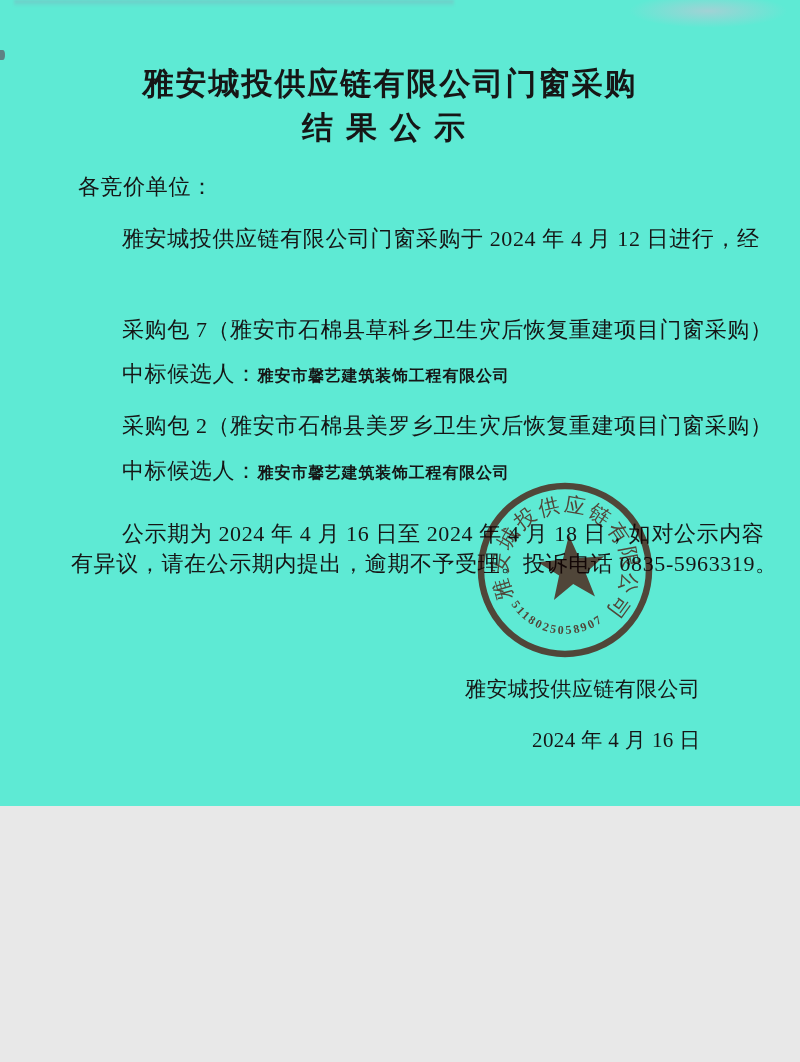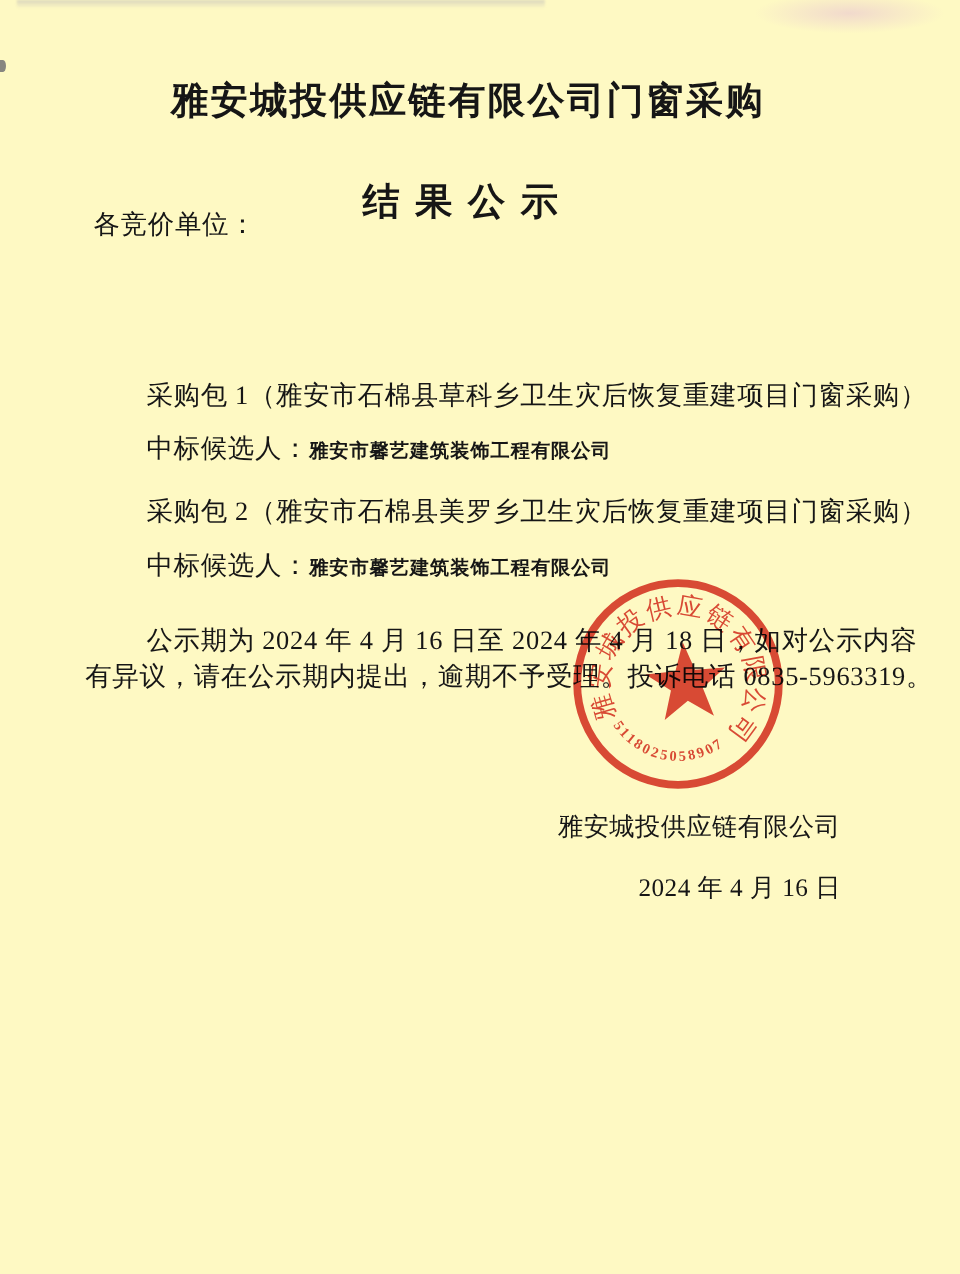--- a/index.html
+++ b/index.html
@@ -3,23 +3,23 @@
 <meta charset="utf-8">
 <style>
   html, body {
     margin: 0;
     padding: 0;
     background: #e8e8e8;
   }
   .page {
     position: relative;
     width: 800px;
-    height: 1062px;
+    height: 806px;
     margin: 0 auto;
-    background: #fef9c3;
+    background: #5eead4;
     overflow: hidden;
     font-family: "Liberation Serif", "DejaVu Serif", serif;
     color: #161616;
   }
   
   .scan-streak {
     position: absolute;
     left: 14px; top: 0;
     width: 440px; height: 7px;
     background: linear-gradient(to bottom, rgba(150,148,178,0.34), rgba(150,148,178,0));
@@ -48,21 +48,20 @@
   .title-line {
     width: 780px;
     left: 0;
     text-align: center;
     font-size: 31px;
     font-weight: 700;
     letter-spacing: 2px;
   }
   .title-line.second {
     letter-spacing: 13px;
-    margin-top: 40px;
   }
   .winner-name {
     font-weight: 700;
     font-size: 16px;
     letter-spacing: 0.8px;
   }
   .sig {
     letter-spacing: 0.4px;
     font-size: 21px;
   }
@@ -89,22 +88,23 @@
 
   <div class="scan-streak"></div>
   <div class="scan-smudge"></div>
   <div class="scan-speck"></div>
 
   <div class="line title-line" style="top:66px;">雅安城投供应链有限公司门窗采购</div>
   <div class="line title-line second" style="top:110px;">结果公示</div>
 
   <div class="line" style="left:78px; top:174px;">各竞价单位：</div>
 
+  <div class="line" style="left:122px; top:226px;">雅安城投供应链有限公司门窗采购于 2024 年 4 月 12 日进行，经</div>
 
-  <div class="line" style="left:122px; top:317px;">采购包 1（雅安市石棉县草科乡卫生灾后恢复重建项目门窗采购）</div>
+  <div class="line" style="left:122px; top:317px;">采购包 7（雅安市石棉县草科乡卫生灾后恢复重建项目门窗采购）</div>
   <div class="line" style="left:122px; top:361px;">
     <span>中标候选人：</span><span class="winner-name">雅安市馨艺建筑装饰工程有限公司</span>
   </div>
 
   <div class="line" style="left:122px; top:413px;">采购包 2（雅安市石棉县美罗乡卫生灾后恢复重建项目门窗采购）</div>
   <div class="line" style="left:122px; top:458px;">
     <span>中标候选人：</span><span class="winner-name">雅安市馨艺建筑装饰工程有限公司</span>
   </div>
 
   <div class="line" style="left:122px; top:521px;">公示期为 2024 年 4 月 16 日至 2024 年 4 月 18 日，如对公示内容</div>

